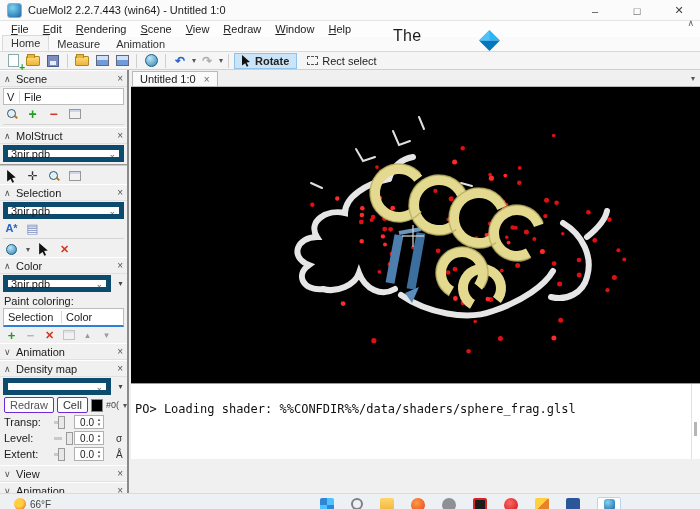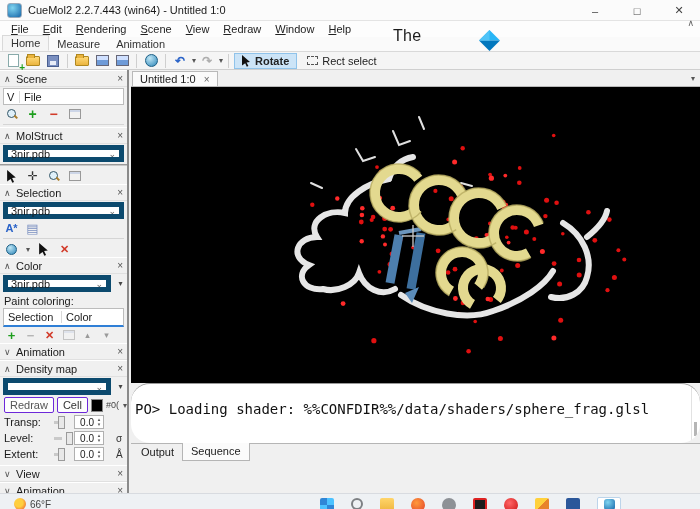--- a/index.html
+++ b/index.html
@@ -86,21 +86,21 @@
   .spin .arrows { width:8px; font-size:5px; line-height:5px; color:#555; text-align:center; }
   .unit { width:9px; font-size:10px; color:#333; }
 
   
   .right { position:absolute; top:70px; left:131px; width:569px; height:423px; }
   .vtabbar { height:17px; background:#f0f0f0; border-bottom:1px solid #b9b9b9; display:flex; align-items:flex-end; position:relative; }
   .vtab { background:#fafafa; border:1px solid #b9b9b9; border-bottom:none; padding:1px 7px; display:flex; gap:8px; align-items:center; margin-left:1px; }
   .vtab .x { color:#666; font-size:10px; }
   .vtab-caret { position:absolute; right:5px; top:4px; color:#555; font-size:8px; }
   .viewport { height:296px; background:#000; position:relative; }
-  .console { height:60px; background:#fff; border-top:1px solid #999; overflow:hidden; position:relative; font-family:"DejaVu Sans Mono", monospace; font-size:14px; line-height:12.5px; color:#111;border-radius:19px; }
+  .console { height:76px; background:#fff; border-top:1px solid #999; overflow:hidden; position:relative; font-family:"DejaVu Sans Mono", monospace; font-size:12px; line-height:12.5px; color:#111; }
   .console-lines { margin-top:-6px; padding-left:4px; white-space:pre; }
   .console-scroll { position:absolute; right:0; top:0; width:9px; height:100%; border-left:1px solid #e2e2e2; }
   .console-thumb { position:absolute; right:3px; top:38px; width:3px; height:14px; background:#b5b5b5; }
   .prompt-row { height:16px; display:flex; align-items:center; background:#f0f0f0; padding:0 2px; gap:3px; }
   .prompt-lbl { font-family:"DejaVu Sans Mono", monospace; font-size:10px; }
   .prompt-input { flex:1; height:13px; background:#fff; border:1px solid #a8a8a8; font-size:10px; padding:0 2px; font-family:"DejaVu Sans Mono", monospace; }
   .btabs { height:18px; background:#f0f0f0; border-top:1px solid #b5b5b5; display:flex; align-items:stretch; padding-left:2px; }
   .btab { padding:2px 8px; color:#222; }
   .btab.active { background:#fbfbfb; border:1px solid #b5b5b5; border-top:none; margin-top:-1px; }
 
@@ -543,24 +543,20 @@
       
       
       
     </div>
     <div class="console-scroll">
       <div class="console-thumb"></div>
     </div>
   </div>
 
 
-  <div class="btabs">
-    <span class="btab">Output</span>
-    <span class="btab active">Sequence</span>
-  </div>
 </div>
 
 <div class="taskbar">
   <div class="weather">
     <span class="weather-dot"></span>
     <span>66°F</span>
   </div>
   <div class="task-icons">
     <span class="ticon win"></span>
     <span class="ticon search"></span>

